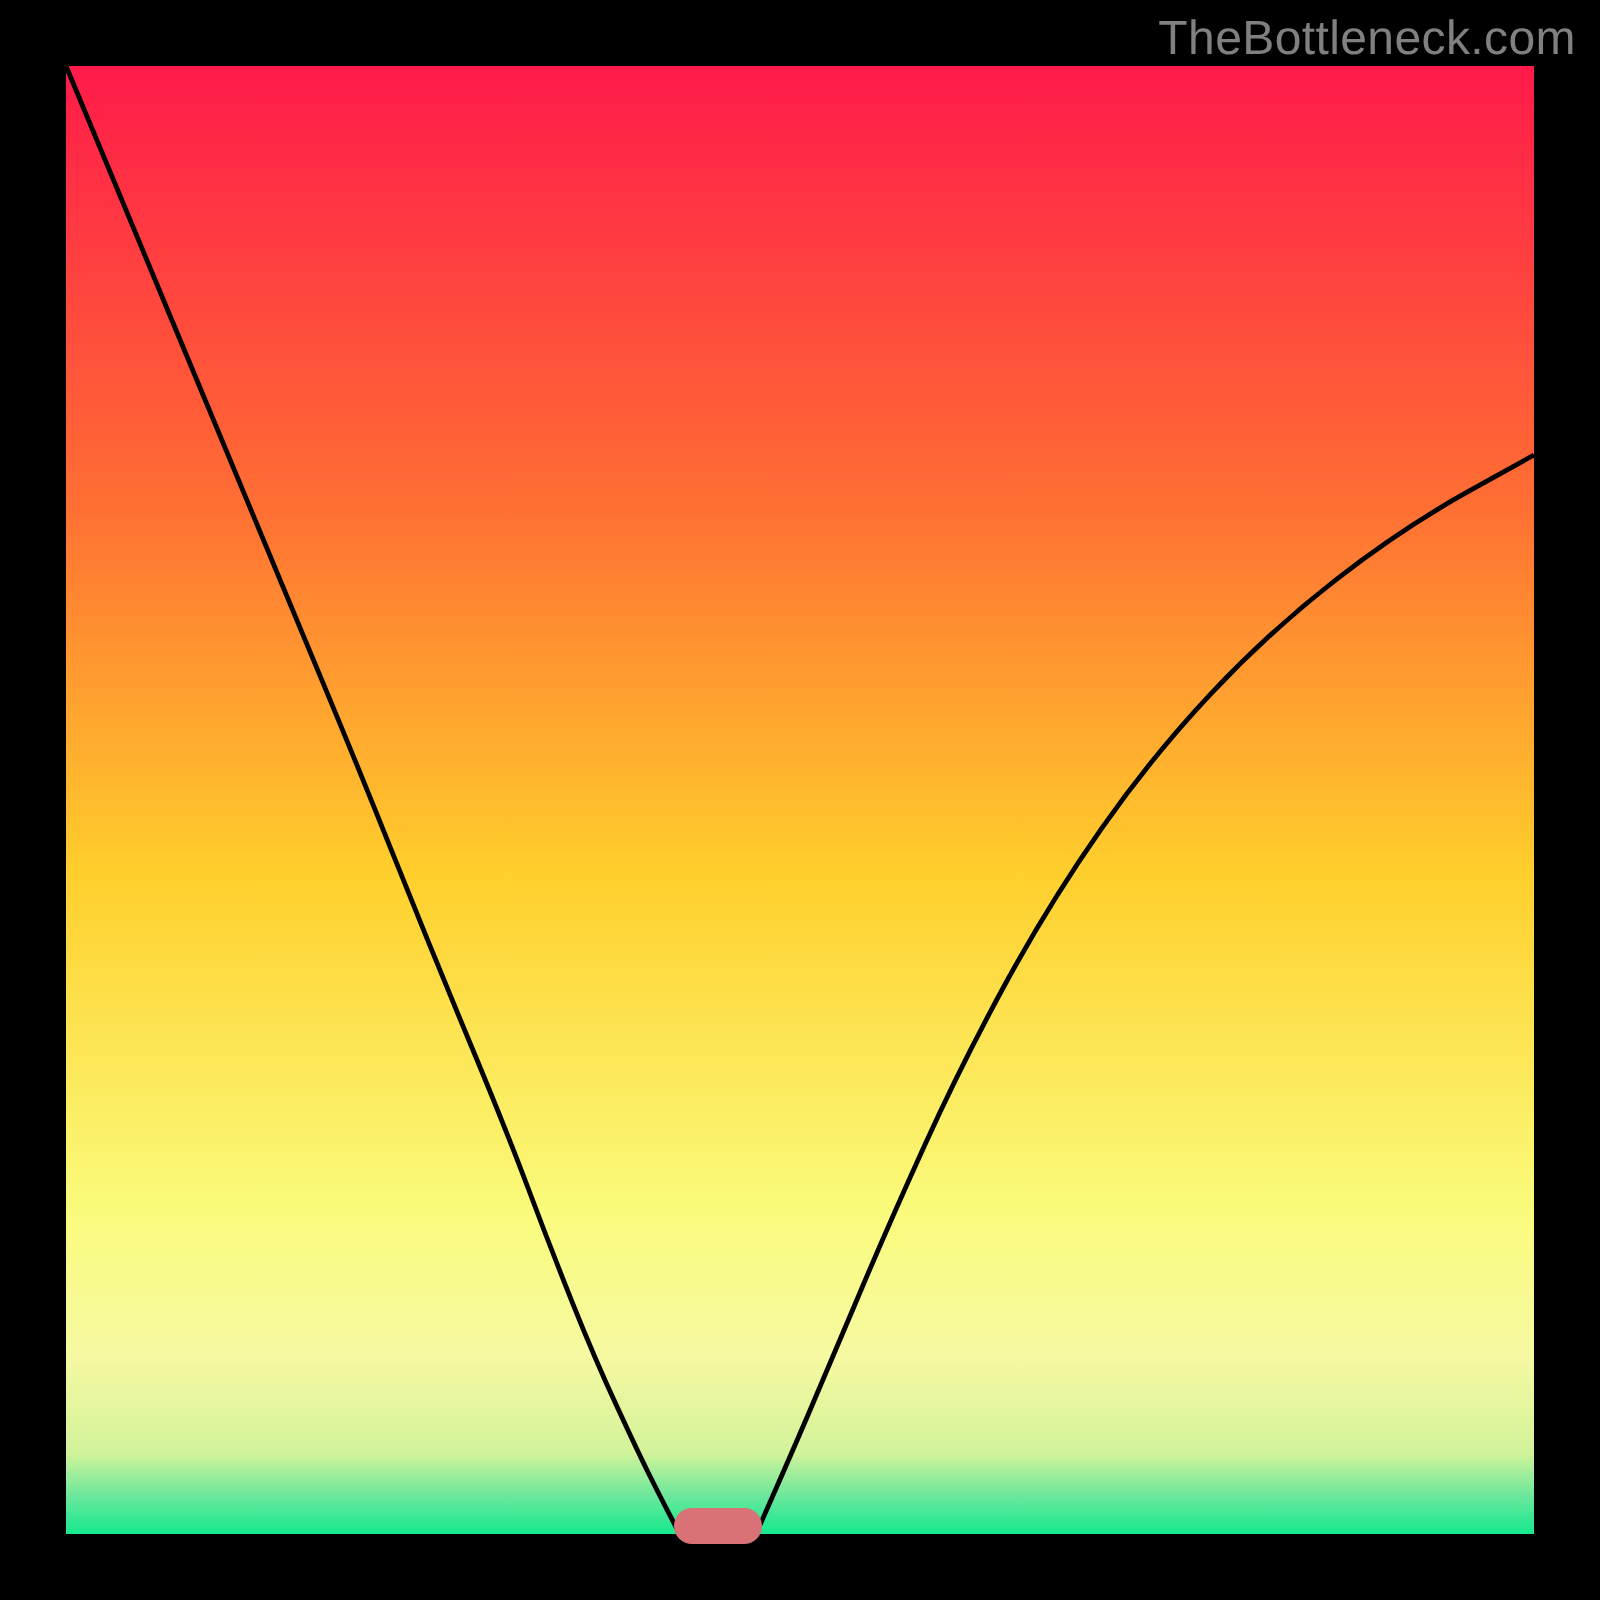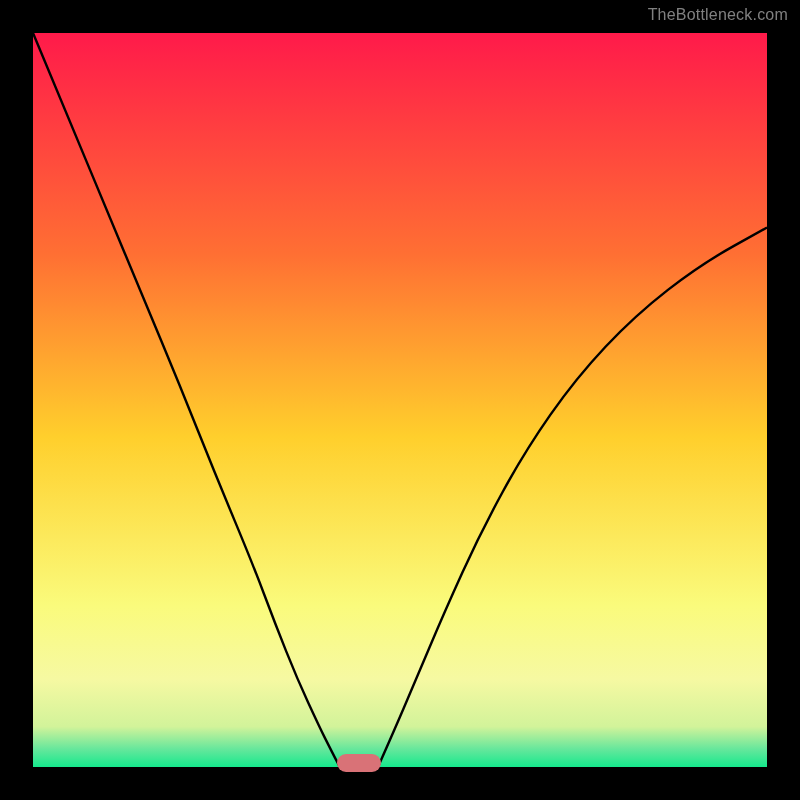--- a/index.html
+++ b/index.html
@@ -15,21 +15,21 @@
     position: relative;
     width: 800px;
     height: 800px;
     background: #000;
   }
   .watermark {
     position: absolute;
     top: 6px;
     right: 12px;
     color: #808080;
-    font-size: 16px;
+    font-size: 24px;
     font-weight: 500;
     letter-spacing: 0.2px;
     z-index: 30;
   }
   svg.plot {
     position: absolute;
     left: 0;
     top: 0;
     width: 800px;
     height: 800px;

